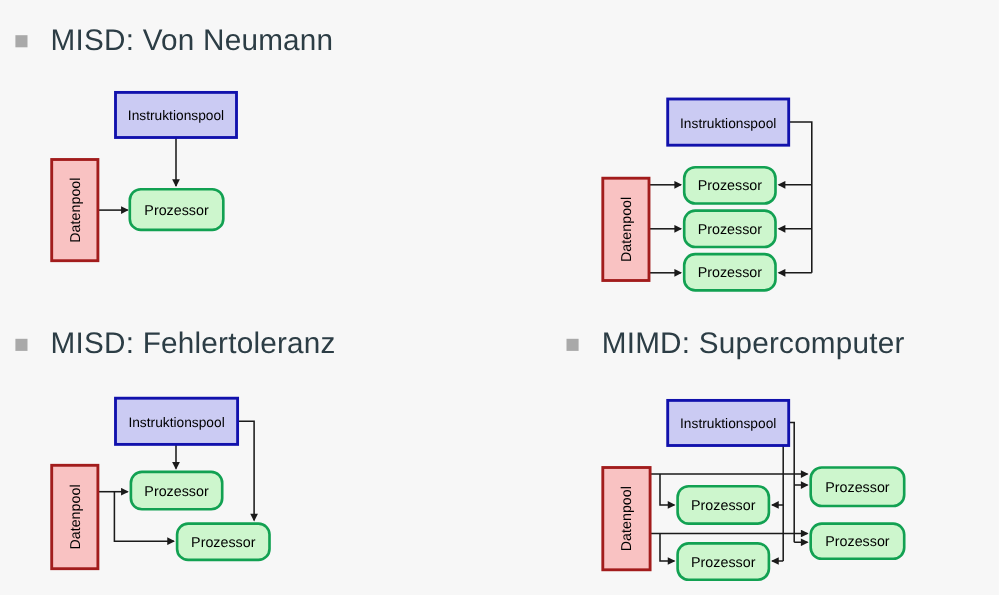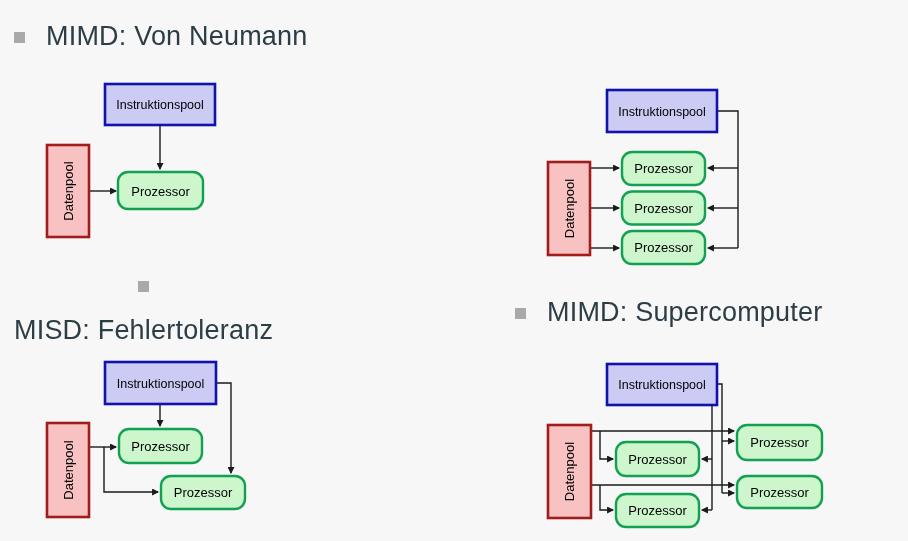--- a/index.html
+++ b/index.html
@@ -13,38 +13,38 @@
     position:absolute; display:flex; align-items:center; gap:21px;
     color:var(--title_text,#2c3d45); font-size:27px; line-height:34px;
     letter-spacing:0.2px; white-space:nowrap;
   }
   .bullet {
     width:11px; height:11px; flex:none; margin-top:3px;
     background:var(--bullet,#a9a9a9);
   }
   #t-sisd { left:14px; top:19px; }
   #t-simd { left:515px; top:19px; }
-  #t-misd { left:14px; top:278px;flex-direction:column; }
+  #t-misd { left:14px; top:295px; }
   #t-mimd { left:515px; top:295px; }
   svg.diagrams { position:absolute; left:0; top:0; }
   .box-blue  { fill:var(--blue_fill,#cbcbf3);  stroke:var(--blue_border,#1111ac);  stroke-width:2.6; }
   .box-red   { fill:var(--red_fill,#f9c2c2);   stroke:var(--red_border,#a21c1c);   stroke-width:2.6; }
   .box-green { fill:var(--green_fill,#cdf6cd); stroke:var(--green_border,#12a152); stroke-width:2.4; }
   .wire { fill:none; stroke:var(--line,#1a1a1a); stroke-width:1.4; }
   .lbl { font-family:"Liberation Sans", sans-serif; font-size:13px; fill:#000; text-anchor:middle; }
   .lbl-small { font-size:12.5px; }
 </style>
 </head>
 <body>
 
 <div class="slide">
 
   <div class="title" id="t-sisd">
     <span class="bullet"></span>
-    <span>MIMD: Von Neumann</span>
+    <span>MISD: Von Neumann</span>
   </div>
   <div class="title" id="t-misd">
     <span class="bullet"></span>
     <span>MISD: Fehlertoleranz</span>
   </div>
   <div class="title" id="t-mimd">
     <span class="bullet"></span>
     <span>MIMD: Supercomputer</span>
   </div>
 

